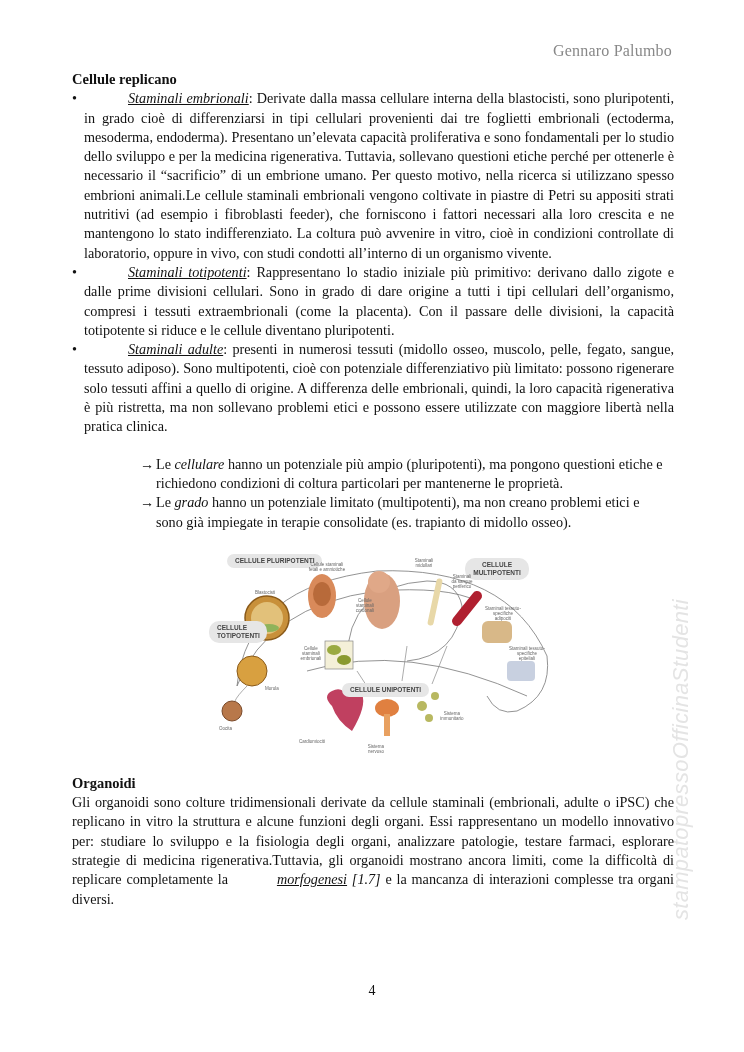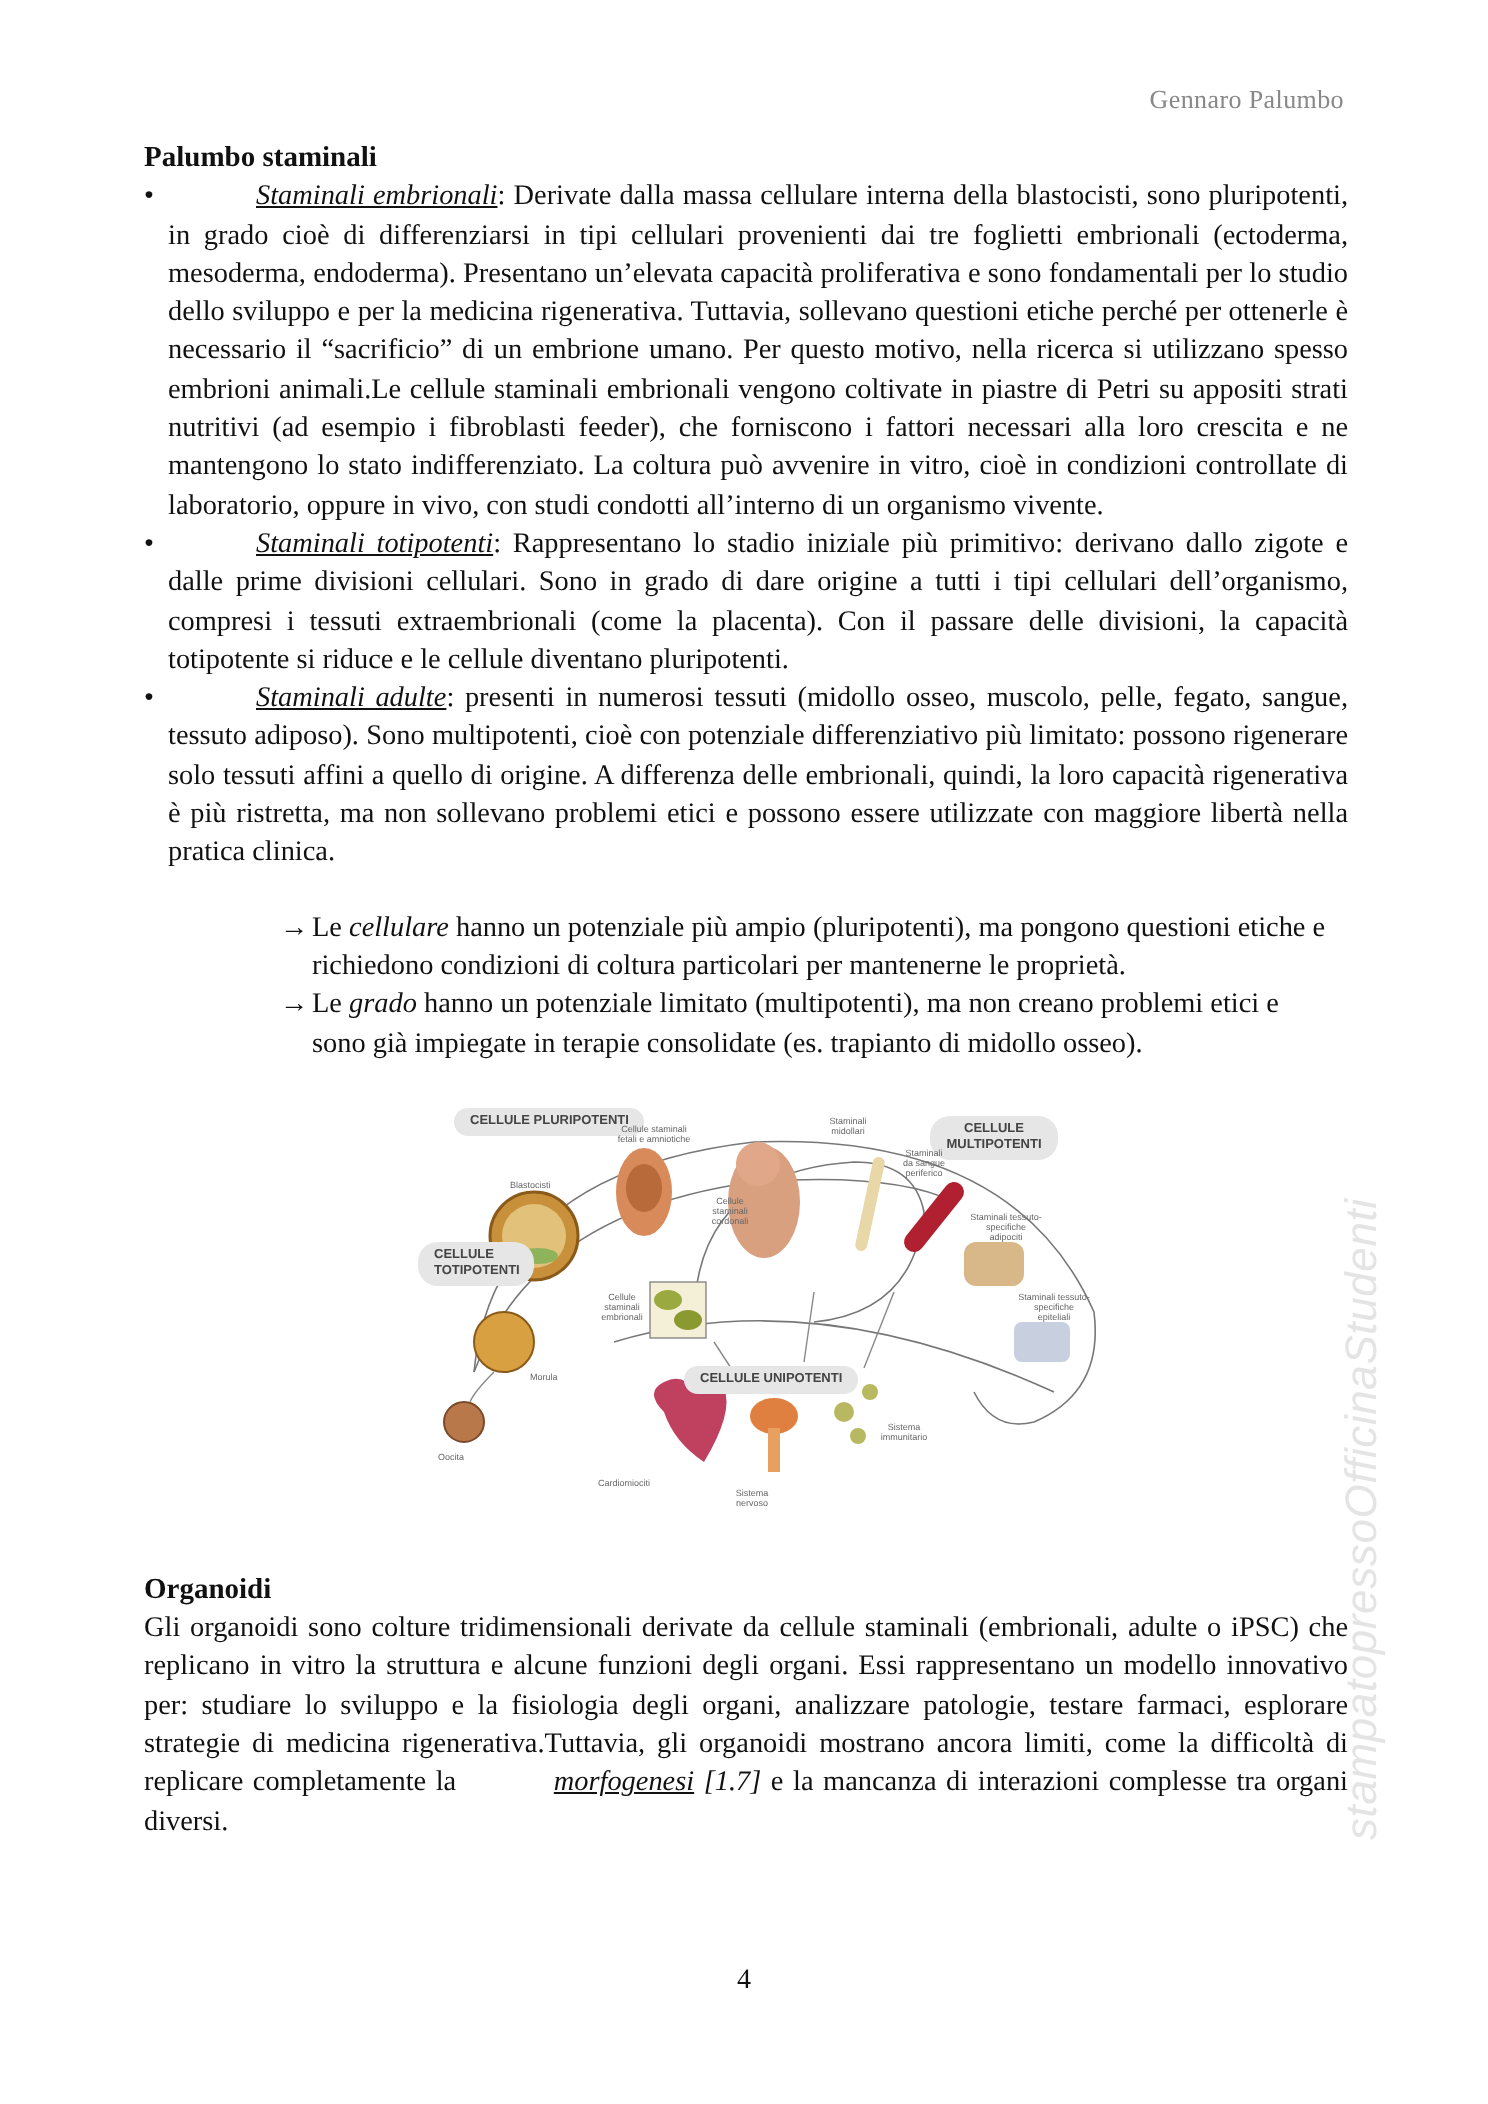--- a/index.html
+++ b/index.html
@@ -1,48 +1,48 @@
 <!DOCTYPE html>
 <html><head>
 <meta charset="utf-8">
 <style>
   html, body { margin: 0; padding: 0; background: #ffffff; }
   body { width: 744px; height: 1052px; position: relative; overflow: hidden;
          font-family: "Liberation Serif", "DejaVu Serif", serif; color: #111; }
-  .header-author { position: absolute; top: 42px; right: 72px; font-size: 13px; color: #888; letter-spacing: 0.2px; }
+  .header-author { position: absolute; top: 42px; right: 72px; font-size: 16px; color: #888; letter-spacing: 0.2px; }
   .content { position: absolute; left: 72px; top: 70px; width: 602px; font-size: 14.2px; line-height: 19.3px; }
   h2 { font-size: 14.5px; font-weight: bold; margin: 0; line-height: 19.3px; }
   .bullet { position: relative; padding-left: 12px; text-align: justify; margin: 0; }
   .bullet::before { content: "•"; position: absolute; left: 0; }
   .term { font-style: italic; text-decoration: underline; margin-left: 44px; }
   .arrows { margin: 18px 0 0 68px; padding-right: 6px; }
   .arrow-item { position: relative; padding-left: 16px; margin: 0; }
   .arrow-item .arr { position: absolute; left: 0; }
   .em { font-style: italic; }
   .ipsc { margin-top: 17px; text-align: justify; }
   .figure { position: relative; width: 350px; height: 210px; margin: 14px 0 0 135px; }
   .para { text-align: justify; margin: 0; }
-  .h-org { margin-top: 30px; }
+  .h-org { margin-top: 18px; }
   .page-number { position: absolute; top: 983px; left: 0; width: 744px; text-align: center; font-size: 14px; }
   .watermark { position: absolute; left: 668px; top: 920px; transform: rotate(-90deg); transform-origin: 0 0;
                font-family: "Liberation Sans", sans-serif; font-style: italic; font-size: 22px; color: #e4e4e4;
                white-space: nowrap; letter-spacing: 0.3px; }
   .fig-label { position: absolute; font-family: "Liberation Sans", sans-serif; font-weight: bold; font-size: 6.5px;
                color: #444; background: #e6e6e6; border-radius: 10px; padding: 3px 8px; line-height: 8px; }
   .fig-small { position: absolute; font-family: "Liberation Sans", sans-serif; font-size: 4.5px; color: #666; line-height: 5px; text-align: center; }
 </style>
 </head>
 <body>
 
 <div class="header-author">Gennaro Palumbo</div>
 
 <div class="watermark">stampatopressoOfficinaStudenti</div>
 
 <div class="content">
-  <h2>Palumbo staminali</h2>
+  <h2>Cellule replicano</h2>
 
   <p class="bullet"><span class="term">Staminali embrionali</span><span>: Derivate dalla massa cellulare interna della blastocisti, sono pluripotenti, in grado cioè di differenziarsi in tipi cellulari provenienti dai tre foglietti embrionali (ectoderma, mesoderma, endoderma). Presentano un’elevata capacità proliferativa e sono fondamentali per lo studio dello sviluppo e per la medicina rigenerativa. Tuttavia, sollevano questioni etiche perché per ottenerle è necessario il “sacrificio” di un embrione umano. Per questo motivo, nella ricerca si utilizzano spesso embrioni animali.Le cellule staminali embrionali vengono coltivate in piastre di Petri su appositi strati nutritivi (ad esempio i fibroblasti feeder), che forniscono i fattori necessari alla loro crescita e ne mantengono lo stato indifferenziato. La coltura può avvenire in vitro, cioè in condizioni controllate di laboratorio, oppure in vivo, con studi condotti all’interno di un organismo vivente.</span></p>
 
   <p class="bullet"><span class="term">Staminali totipotenti</span><span>: Rappresentano lo stadio iniziale più primitivo: derivano dallo zigote e dalle prime divisioni cellulari. Sono in grado di dare origine a tutti i tipi cellulari dell’organismo, compresi i tessuti extraembrionali (come la placenta). Con il passare delle divisioni, la capacità totipotente si riduce e le cellule diventano pluripotenti.</span></p>
 
   <p class="bullet"><span class="term">Staminali adulte</span><span>: presenti in numerosi tessuti (midollo osseo, muscolo, pelle, fegato, sangue, tessuto adiposo). Sono multipotenti, cioè con potenziale differenziativo più limitato: possono rigenerare solo tessuti affini a quello di origine. A differenza delle embrionali, quindi, la loro capacità rigenerativa è più ristretta, ma non sollevano problemi etici e possono essere utilizzate con maggiore libertà nella pratica clinica.</span></p>
 
   <div class="arrows">
     <p class="arrow-item"><span class="arr">→</span><span>Le </span><span class="em">cellulare</span><span> hanno un potenziale più ampio (pluripotenti), ma pongono questioni etiche e richiedono condizioni di coltura particolari per mantenerne le proprietà.</span></p>
     <p class="arrow-item"><span class="arr">→</span><span>Le </span><span class="em">grado</span><span> hanno un potenziale limitato (multipotenti), ma non creano problemi etici e sono già impiegate in terapie consolidate (es. trapianto di midollo osseo).</span></p>

